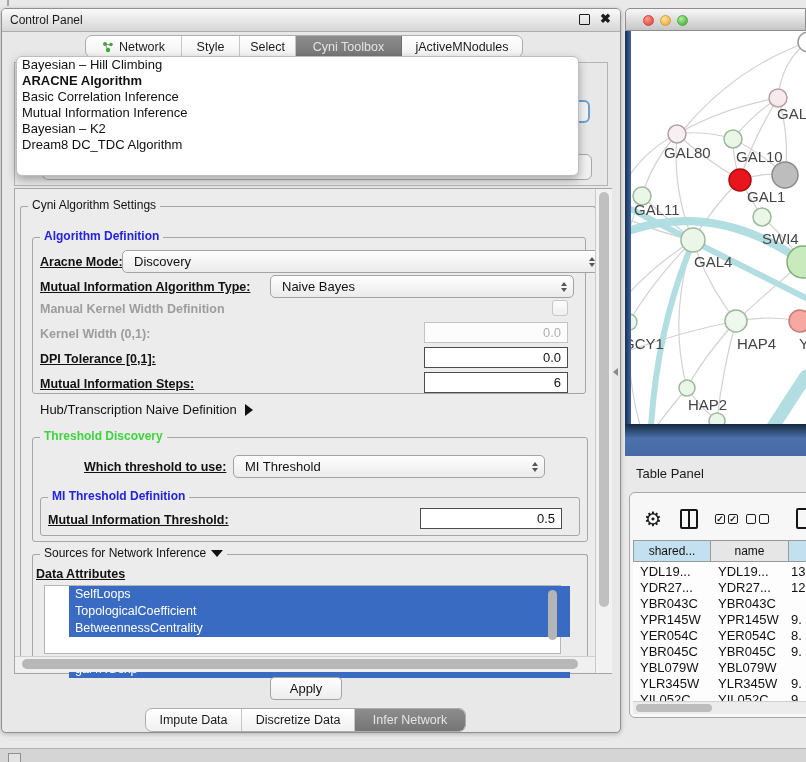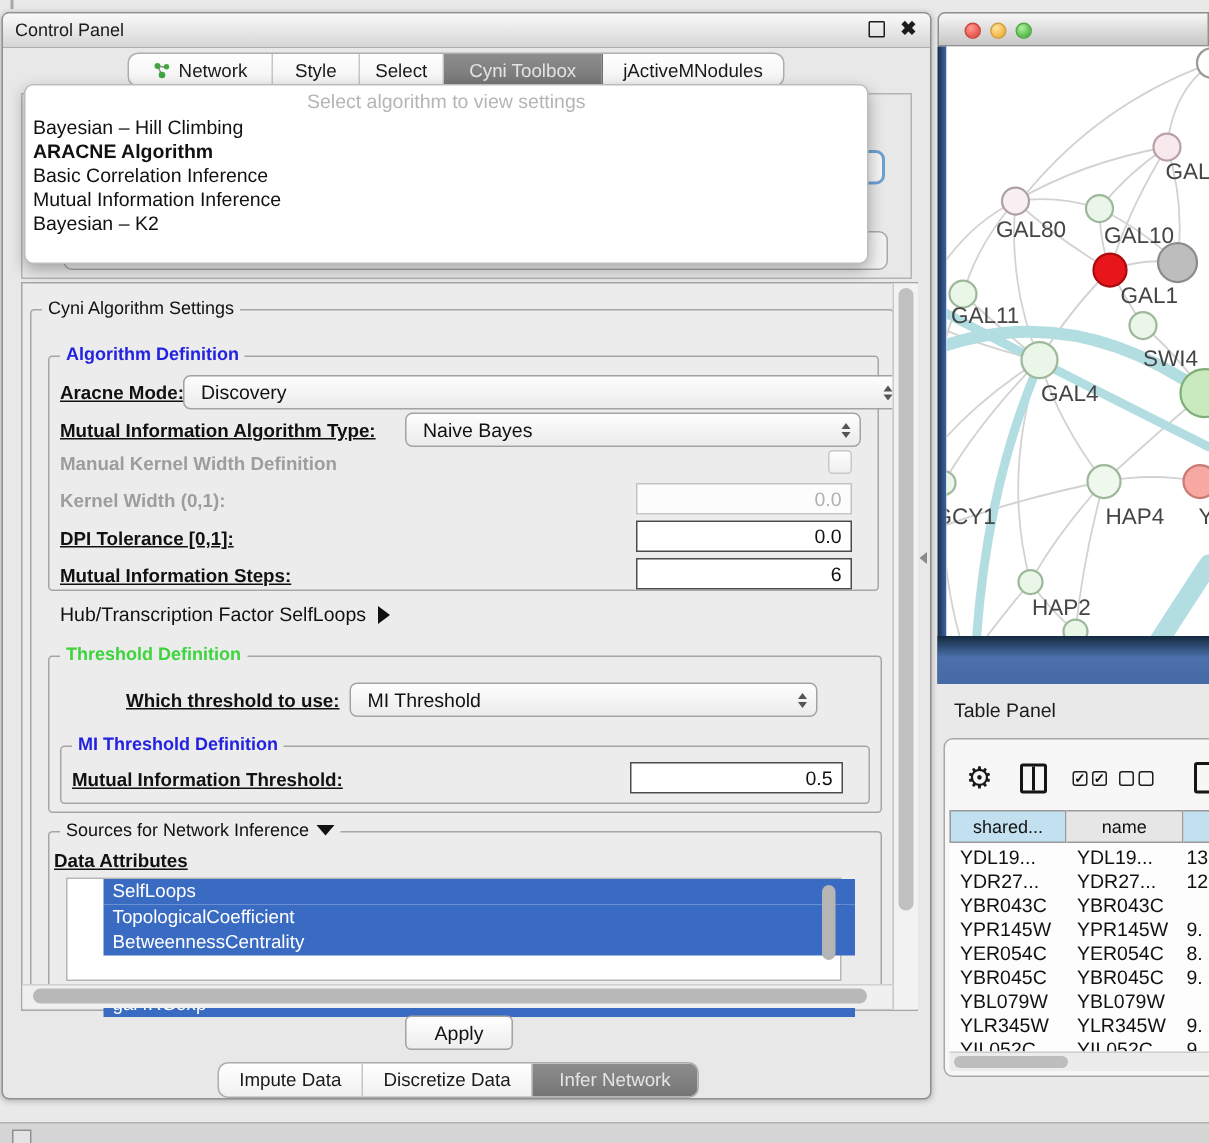--- a/index.html
+++ b/index.html
@@ -100,26 +100,26 @@
   <div class="seg" style="width:120px;">
       <span>jActiveMNodules</span>
     </div>
 </div>
 
 <div class="abs" style="left:14px;top:62px;width:592px;height:122px;border:1px solid #b4b4b4;background:#e8e8e8;"></div>
 <div class="abs" style="left:556px;top:100px;width:34px;height:23px;border:2px solid #6f9fd1;border-radius:6px;background:#f4f4f4;box-sizing:border-box;"></div>
 <div class="abs" style="left:42px;top:154px;width:550px;height:26px;border:1px solid #a8a8a8;border-radius:6px;background:#f1f1f1;box-sizing:border-box;"></div>
 
 <div class="popup" style="left:16px;top:56px;width:561px;height:118px;">
-  <div class="prompt">Select algorithm to view settings</div>
   <div class="item">Bayesian – Hill Climbing</div>
   <div class="item bold">ARACNE Algorithm</div>
   <div class="item">Basic Correlation Inference</div>
   <div class="item">Mutual Information Inference</div>
   <div class="item">Bayesian – K2</div>
+  <div class="item">Dream8 DC_TDC Algorithm</div>
 </div>
 
 <div class="abs" style="left:14px;top:188px;width:598px;height:486px;border:1px solid #a6a6a6;background:#ececec;box-sizing:border-box;"></div>
 
 <div class="groupbox" style="left:20px;top:206px;width:574px;height:462px;border-bottom:none;">
   <span class="legend">
       <span>Cyni Algorithm Settings</span>
     </span>
 </div>
 
@@ -153,27 +153,27 @@
 <div class="glabel" style="left:40px;top:327px;">Kernel Width (0,1):</div>
 <div class="field dis" style="left:424px;top:322px;width:144px;height:21px;">0.0</div>
 
 <div class="blabel" style="left:40px;top:352px;">DPI Tolerance [0,1]:</div>
 <div class="field" style="left:424px;top:347px;width:144px;height:21px;">0.0</div>
 
 <div class="blabel" style="left:40px;top:377px;">Mutual Information Steps:</div>
 <div class="field" style="left:424px;top:372px;width:144px;height:21px;">6</div>
 
 <div class="abs" style="left:40px;top:402px;font-size:13px;display:flex;align-items:center;gap:8px;">
-  <span>Hub/Transcription Factor SelfLoops</span>
+  <span>Hub/Transcription Naive Definition</span>
   <span class="tri-right"></span>
 </div>
 
 <div class="groupbox" style="left:32px;top:437px;width:554px;height:103px;">
   <span class="legend" style="color:#3ed43e;font-weight:bold;">
-      <span>Threshold Definition</span>
+      <span>Threshold Discovery</span>
     </span>
 </div>
 
 <div class="blabel" style="left:84px;top:460px;">Which threshold to use:</div>
 <div class="combo" style="left:233px;top:455px;width:312px;height:23px;">
   <span>MI Threshold</span>
   <span class="spin">
       <span class="up"></span>
       <span class="dn"></span>
     </span>

